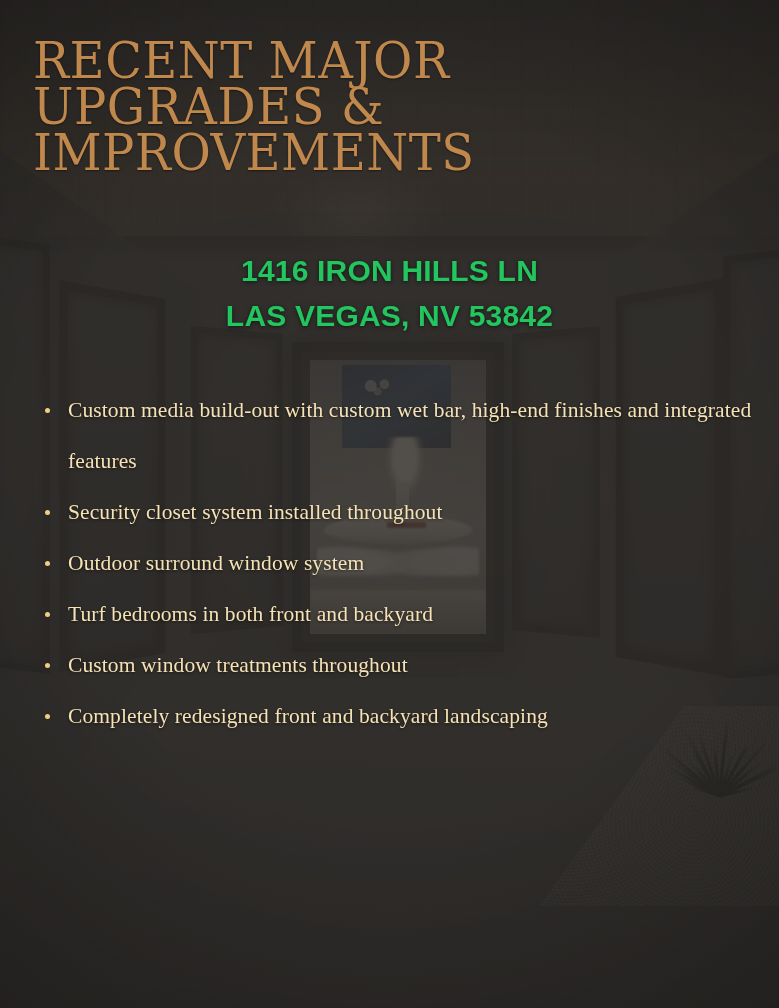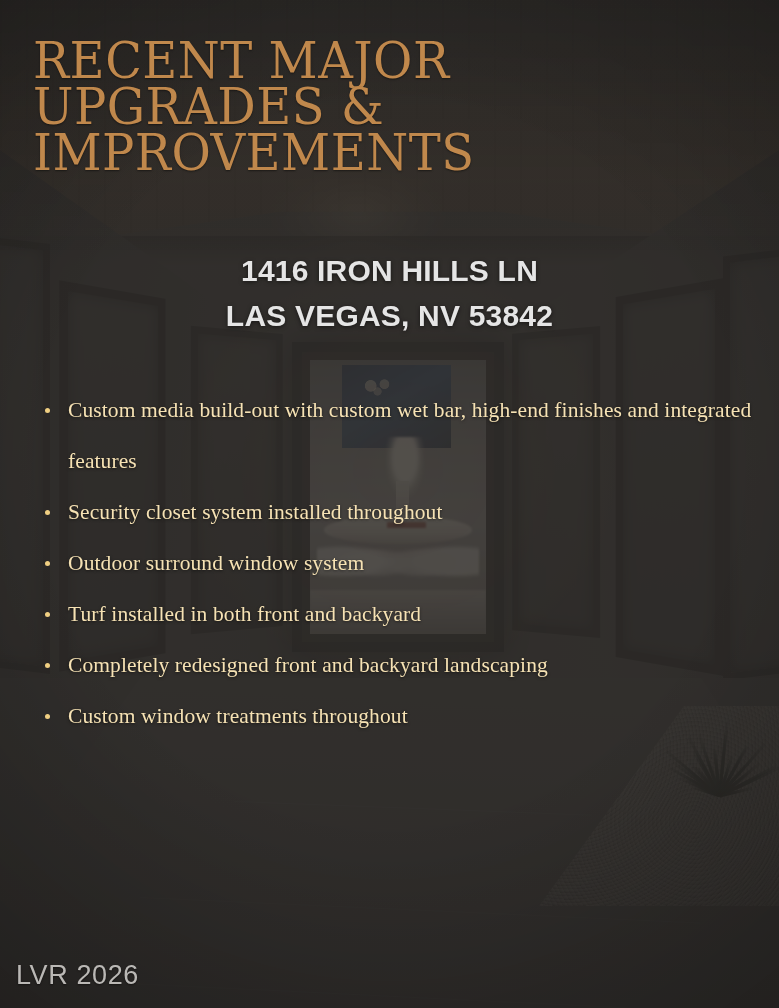--- a/index.html
+++ b/index.html
@@ -285,21 +285,21 @@
     transform-origin: left top;
     text-shadow: 0 1px 2px rgba(0,0,0,.45);
   }
   .headline .hl { display: block; white-space: nowrap; }
 
   .address {
     position: absolute;
     left: 0; right: 0;
     top: 248px;
     text-align: center;
-    color: #e5e5e5;
+    color: #22c55e;
     font-family: "Liberation Sans", sans-serif;
     font-weight: bold;
     font-size: 30px;
     line-height: 45px;
     letter-spacing: .2px;
     text-shadow: 0 1px 4px rgba(0,0,0,.55);
   }
   .address .ad { display: block; }
 
   .bullets {
@@ -435,20 +435,19 @@
 
     <div class="address">
       <span class="ad">1416 IRON HILLS LN</span>
       <span class="ad">LAS VEGAS, NV 53842</span>
     </div>
 
     <ul class="bullets">
       <li class="wrap">Custom media build-out with custom wet bar, high-end finishes and integrated features</li>
       <li>Security closet system installed throughout</li>
       <li>Outdoor surround window system</li>
-      <li>Turf installed in both front and backyard</li>
+      <li>Turf bedrooms in both front and backyard</li>
+      <li>Custom window treatments throughout</li>
       <li>Completely redesigned front and backyard landscaping</li>
-      <li>Custom window treatments throughout</li>
     </ul>
 
-    <div class="watermark">LVR 2026</div>
   </div>
 </div>
 
 </body></html>

